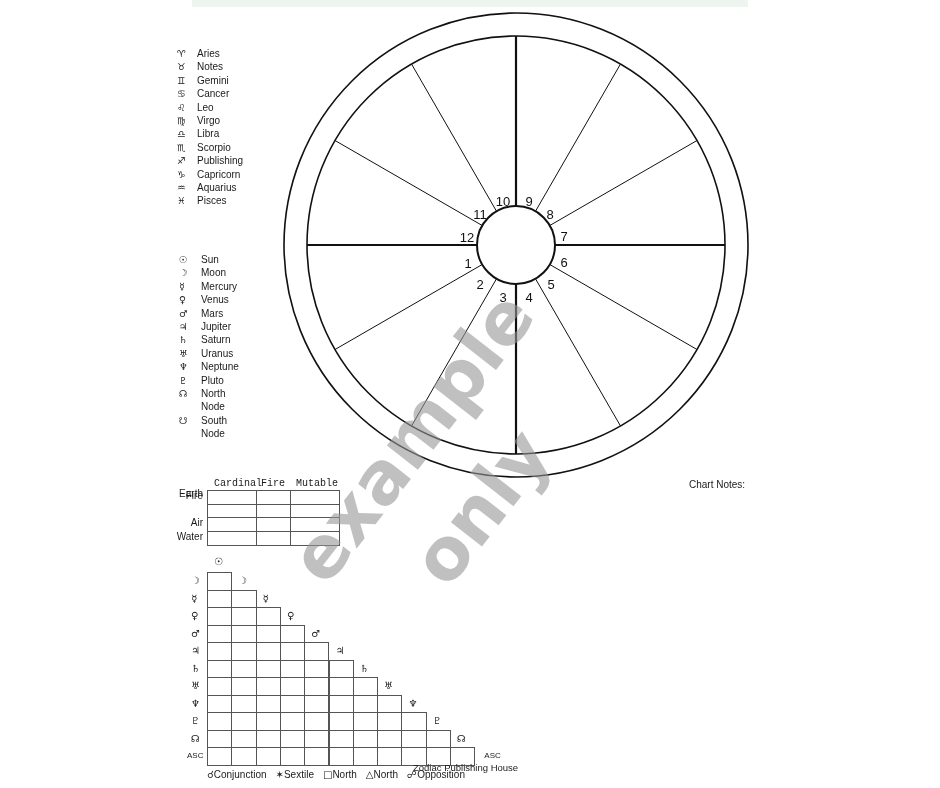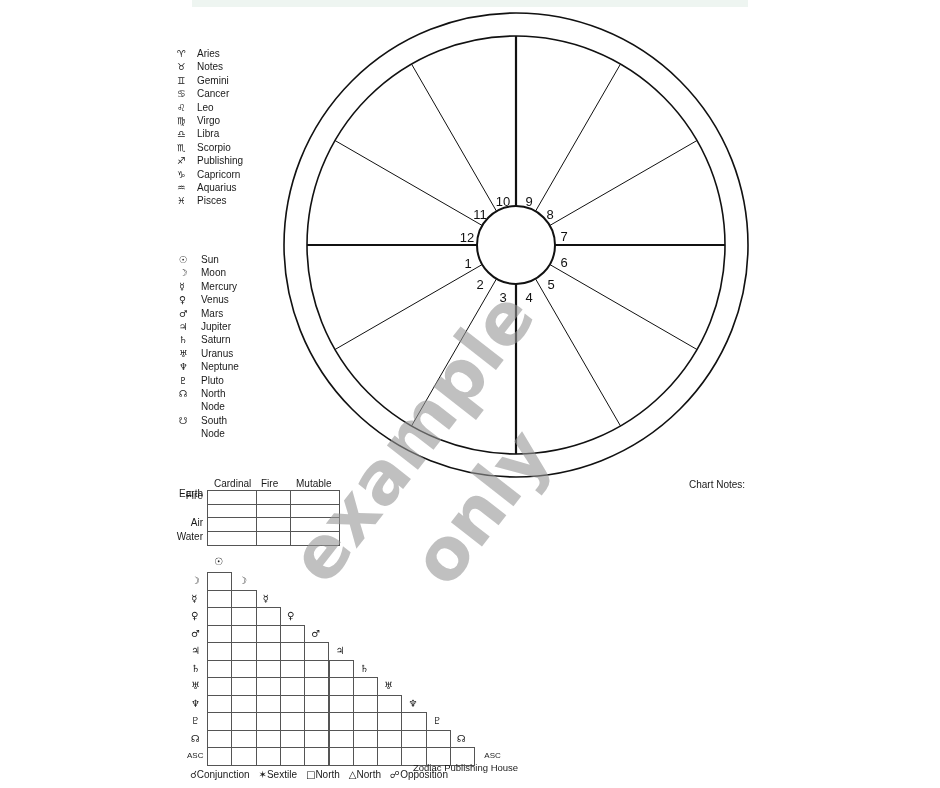--- a/index.html
+++ b/index.html
@@ -9,27 +9,27 @@
     font-family: "Liberation Sans", "DejaVu Sans", sans-serif;
     color: #1a1a1a;
   }
   .topbar { position: absolute; left: 192px; top: 0; width: 556px; height: 7px; background: #eef5f1; }
   .legend { position: absolute; font-size: 10px; line-height: 13.4px; }
   .legend .row { display: flex; height: 13.4px; }
   .legend .glyph { width: 20px; text-align: left; font-family: "DejaVu Sans", sans-serif; font-size: 9.5px; }
   .legend.planets .glyph { width: 22px; }
   .wheel { position: absolute; left: 0; top: 0; }
   .modal-table { position: absolute; left: 175px; top: 478px; font-size: 10px; }
-  .modal-table .hdr { position: absolute; top: 0; white-space: nowrap; }
+  .modal-table .hdr { position: absolute; top: 0; white-space: nowrap; font-family: Liberation Mono, monospace; }
   .modal-table .lbl { position: absolute; text-align: right; width: 30px; white-space: nowrap; }
   .cell { position: absolute; border: 1px solid #555; box-sizing: border-box; }
   .aspect-grid { position: absolute; left: 0; top: 0; }
   .aspect-glyph { position: absolute; font-family: "DejaVu Sans", sans-serif; font-size: 10px; line-height: 12px; }
   .asc { position: absolute; font-size: 8px; }
-  .aspect-legend { position: absolute; left: 190px; top: 769px; font-size: 10px; white-space: nowrap; display: flex; gap: 9px; }
+  .aspect-legend { position: absolute; left: 207px; top: 769px; font-size: 10px; white-space: nowrap; display: flex; gap: 9px; }
   .aspect-legend span .g { font-family: "DejaVu Sans", sans-serif; }
   .notes { position: absolute; left: 689px; top: 479px; font-size: 10px; }
   .publisher { position: absolute; left: 413px; top: 762px; font-size: 9.5px; white-space: nowrap; }
   .watermark {
     position: absolute; color: rgba(150,150,150,0.6); font-weight: bold;
     font-family: "DejaVu Sans", sans-serif; white-space: nowrap; pointer-events: none;
   }
 </style>
 </head>
 <body>

